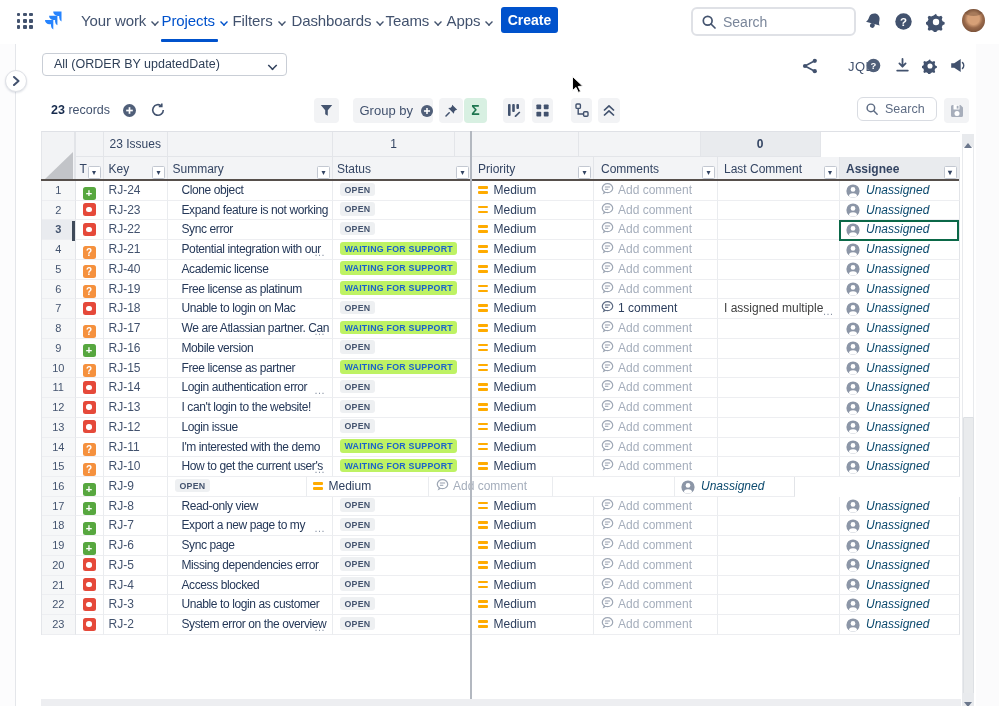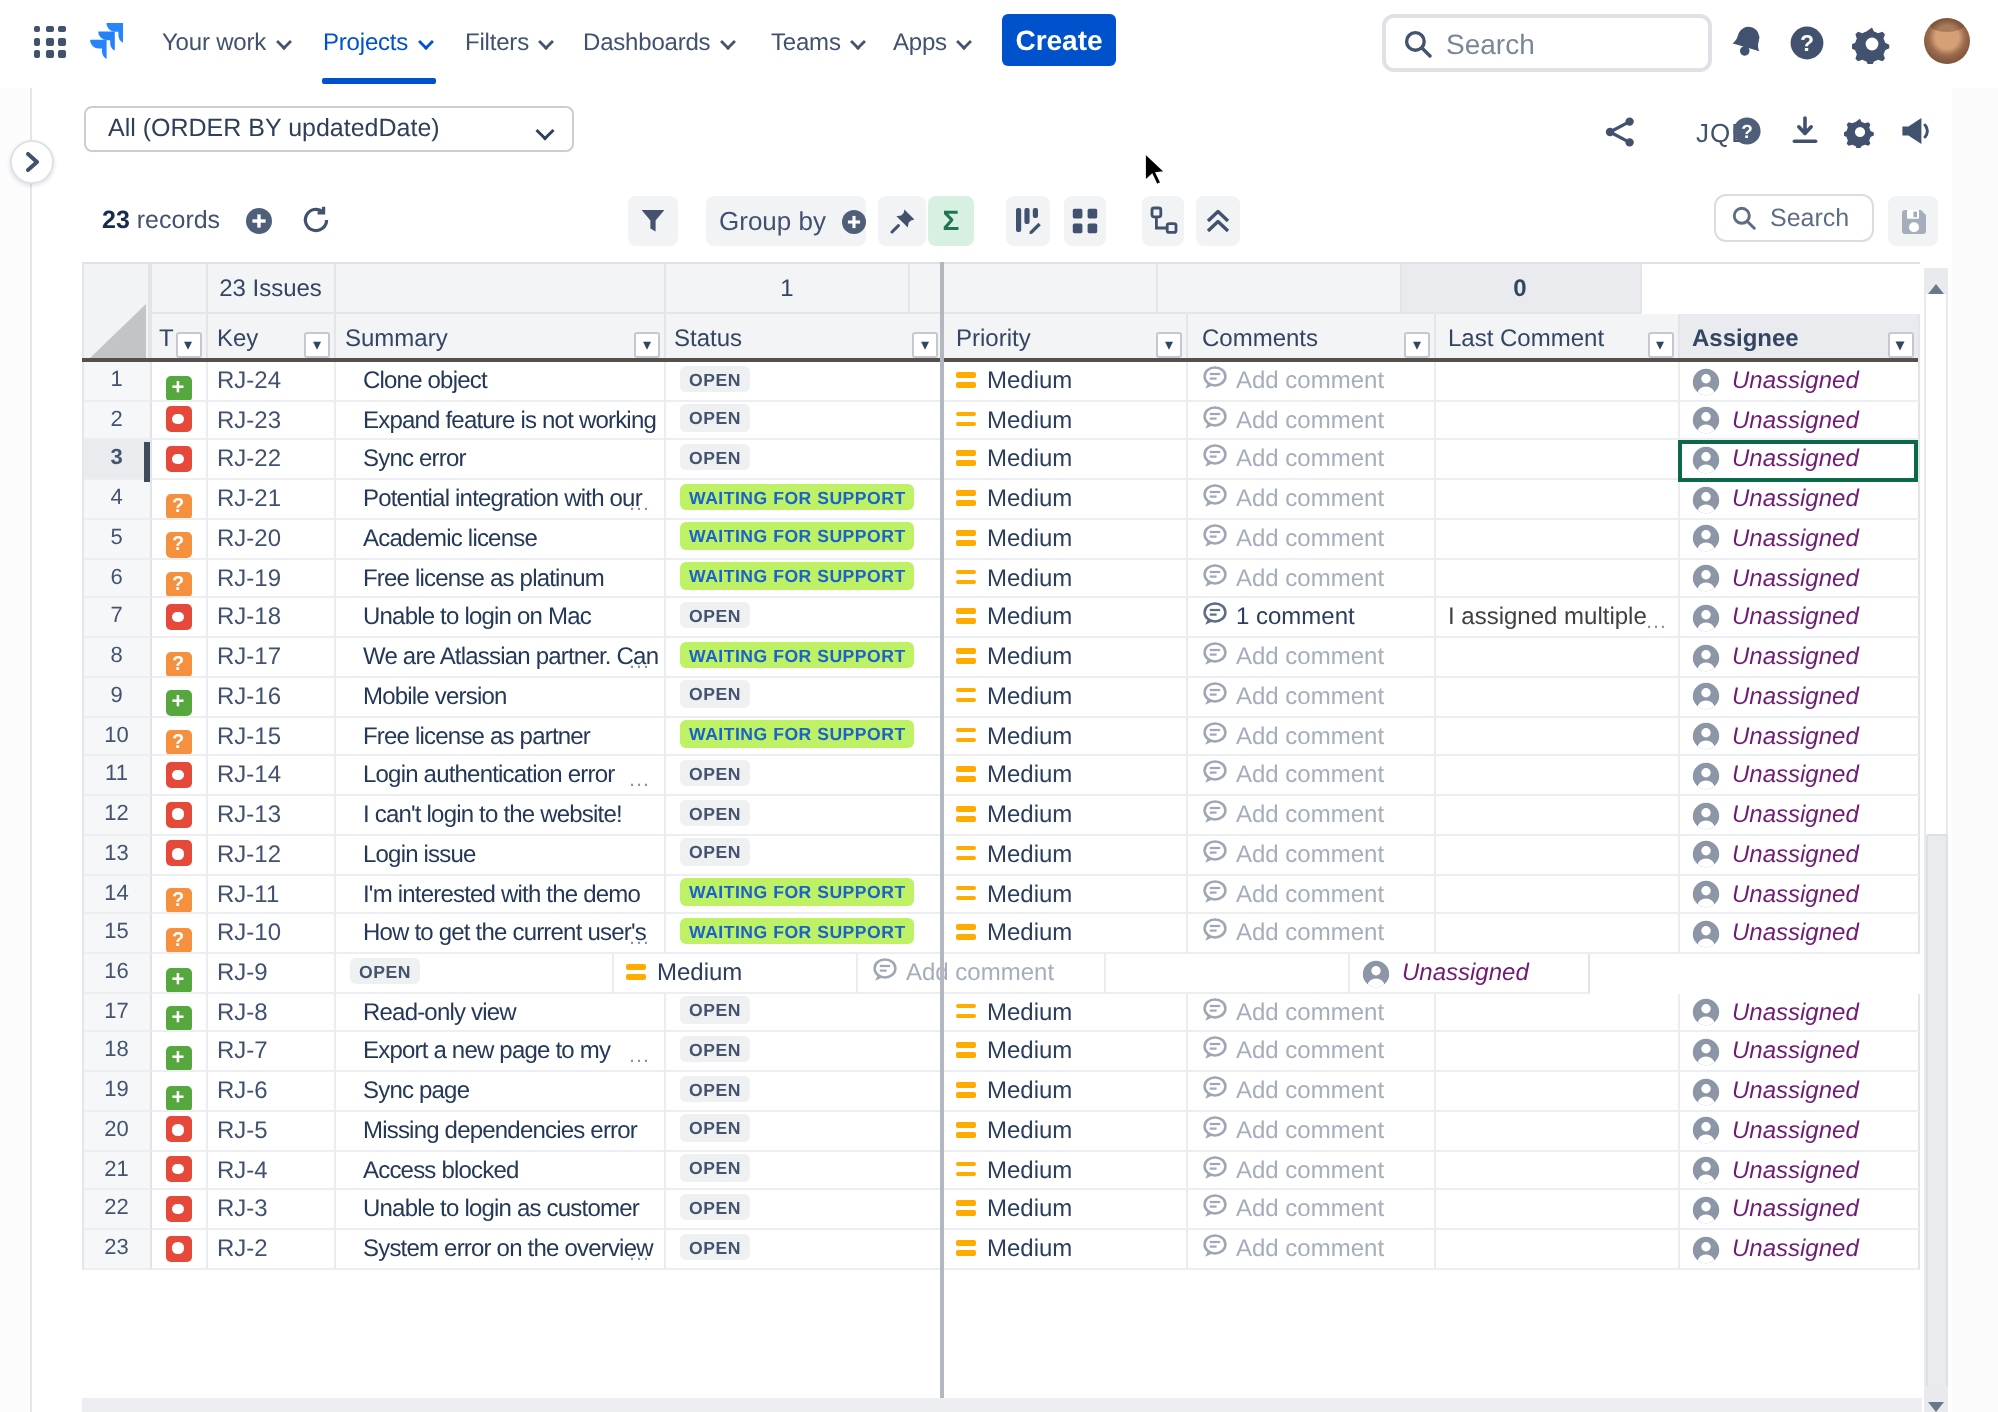--- a/index.html
+++ b/index.html
@@ -3,21 +3,21 @@
 <style>
 * { box-sizing: border-box; margin:0; padding:0; }
 html,body { width:999px; height:706px; overflow:hidden; }
 body { position:relative; background:#fff; font-family:"Liberation Sans",sans-serif; -webkit-font-smoothing:antialiased; }
 .abs { position:absolute; }
 
 
 #nav { position:absolute; left:0; top:0; width:999px; height:44px; background:#fff; }
 .grid9 { position:absolute; left:17px; top:13px; width:16px; height:16px; }
 .grid9 b { position:absolute; width:3.4px; height:3.4px; border-radius:1px; background:#42526E; }
-.navitem { position:absolute; top:0; height:40px; line-height:42px; font-size:12px; letter-spacing:-0.1px; color:#42526E; font-weight:500; }
+.navitem { position:absolute; top:0; height:40px; line-height:42px; font-size:15px; letter-spacing:-0.1px; color:#42526E; font-weight:500; }
 .navitem .chev { display:inline-block; margin-left:5px; width:7px; height:7px; position:relative; top:-2px; }
 .navitem .chev:before { content:""; position:absolute; left:0; top:1px; width:6px; height:6px; border:solid #44546F; border-width:0 2px 2px 0; transform:rotate(45deg) scale(.7); }
 #nav-projects { color:#0052CC; }
 #nav-projects .chev:before { border-color:#0052CC; }
 #proj-underline { position:absolute; left:161px; top:39px; width:57px; height:3px; background:#0052CC; border-radius:1px; }
 #createbtn { position:absolute; left:501px; top:7px; width:57px; height:26px; background:#0052CC; border-radius:3px; color:#fff; font-size:14px; font-weight:700; text-align:center; line-height:26px; }
 #topsearch { position:absolute; left:691px; top:7px; width:165px; height:29px; border:2px solid #DFE1E6; border-radius:6px; background:#fff; }
 #topsearch .mag { position:absolute; left:9px; top:6px; }
 #topsearch .ph { position:absolute; left:30px; top:5px; font-size:14px; color:#7A869A; }
 .navico { position:absolute; top:12px; }
@@ -82,21 +82,21 @@
 .wfs  { background:#bef264; color:#1A62CC; }
 
 .prio { display:inline-block; width:9.5px; height:9px; position:relative; margin-right:6px; vertical-align:-0.5px; }
 .prio i { position:absolute; left:0; width:9.5px; height:2.6px; border-radius:1px; background:#FFAB00; }
 .prio i:first-child { top:0.5px; } .prio i:last-child { top:5.5px; }
 .ptxt { color:#2C3E5D; }
 .cic { vertical-align:-2px; margin-right:4px; }
 .cmt { color:#A5AEBC; }
 .cmt.dark { color:#2C3E5D; }
 .pic { vertical-align:-3.5px; margin-right:6px; }
-.unas { color:#701a75; font-style:italic; }
+.unas { color:#0c4a6e; font-style:italic; }
 .lastc { color:#404040; }
 .ell { position:absolute; right:6px; bottom:-3px; color:#8993A4; font-size:11px; letter-spacing:1px; }
 .ell2 { position:absolute; right:4px; bottom:-3px; color:#8993A4; font-size:11px; letter-spacing:1px; }
 
 .chipagg { display:inline-block; height:16px; border-radius:3.5px; color:#fff; font-weight:700; font-size:11px; line-height:16px; text-align:center; vertical-align:middle; }
 
 #corner { position:absolute; left:41.5px; top:131.5px; width:33px; height:49.5px; background:#F2F3F5; border-right:1px solid #E2E4E8; border-bottom:1px solid #E3E5E9; }
 #corner svg { position:absolute; left:2px; top:19px; }
 #hdrline { position:absolute; left:41px; top:179.2px; width:918px; height:2px; background:#564f4b; }
 #paneline { position:absolute; left:470px; top:131px; width:1.6px; height:568px; background:#B3B8C0; }
@@ -399,21 +399,21 @@
           <circle cx="7" cy="7" r="6.6" fill="#8C96A7"></circle>
           <g clip-path="url(#pc)">
             <circle cx="7" cy="5.4" r="2.35" fill="#fff"></circle>
             <ellipse cx="7" cy="12.6" rx="4.1" ry="3.3" fill="#fff"></ellipse>
           </g>
         </svg><span class="unas">Unassigned</span></div>
     </div>
 <div class="trow">
       <div class="c cnum">5</div>
       <div class="c ct"><span class="ticon tq">?</span></div>
-      <div class="c ckey">RJ-20</div>
+      <div class="c ckey">RJ-40</div>
       <div class="c csum">Academic license</div>
       <div class="c cstat"><span class="chip wfs">WAITING FOR SUPPORT</span></div>
       <div class="c cprio"><span class="prio"><i></i><i></i></span><span class="ptxt">Medium</span></div>
       <div class="c ccom"><svg class="cic" width="13" height="13" viewBox="0 0 13 13">
           <ellipse cx="6.5" cy="5.2" rx="5.2" ry="4.5" fill="none" stroke="#9EA7B5" stroke-width="1.25"></ellipse>
           <path d="M2.9 8.6 L1.6 11.4 L5.4 9.6 Z" fill="#9EA7B5"></path>
           <line x1="3.9" y1="4" x2="9.1" y2="4" stroke="#9EA7B5" stroke-width="1.1"></line>
           <line x1="3.9" y1="6.3" x2="7.3" y2="6.3" stroke="#9EA7B5" stroke-width="1.1"></line>
         </svg><span class="cmt">Add comment</span></div>
       <div class="c clast"></div>

